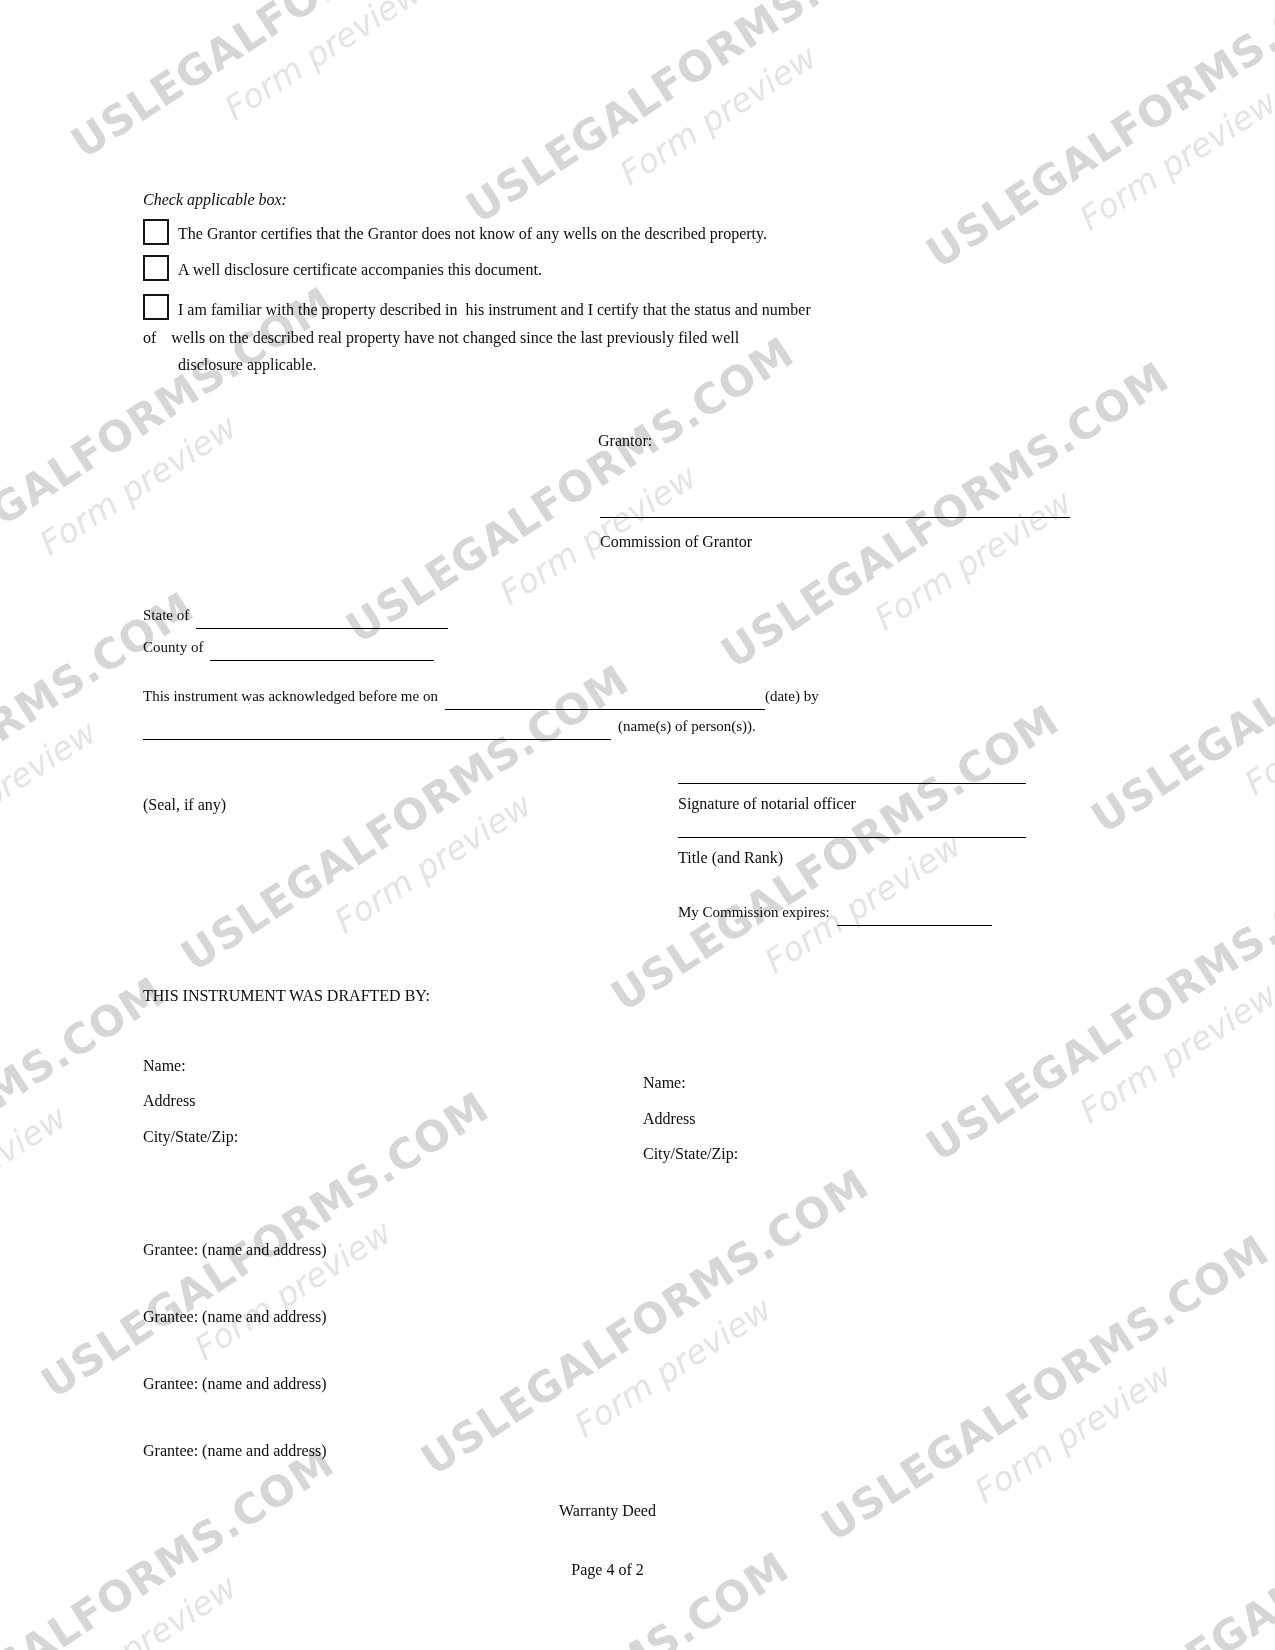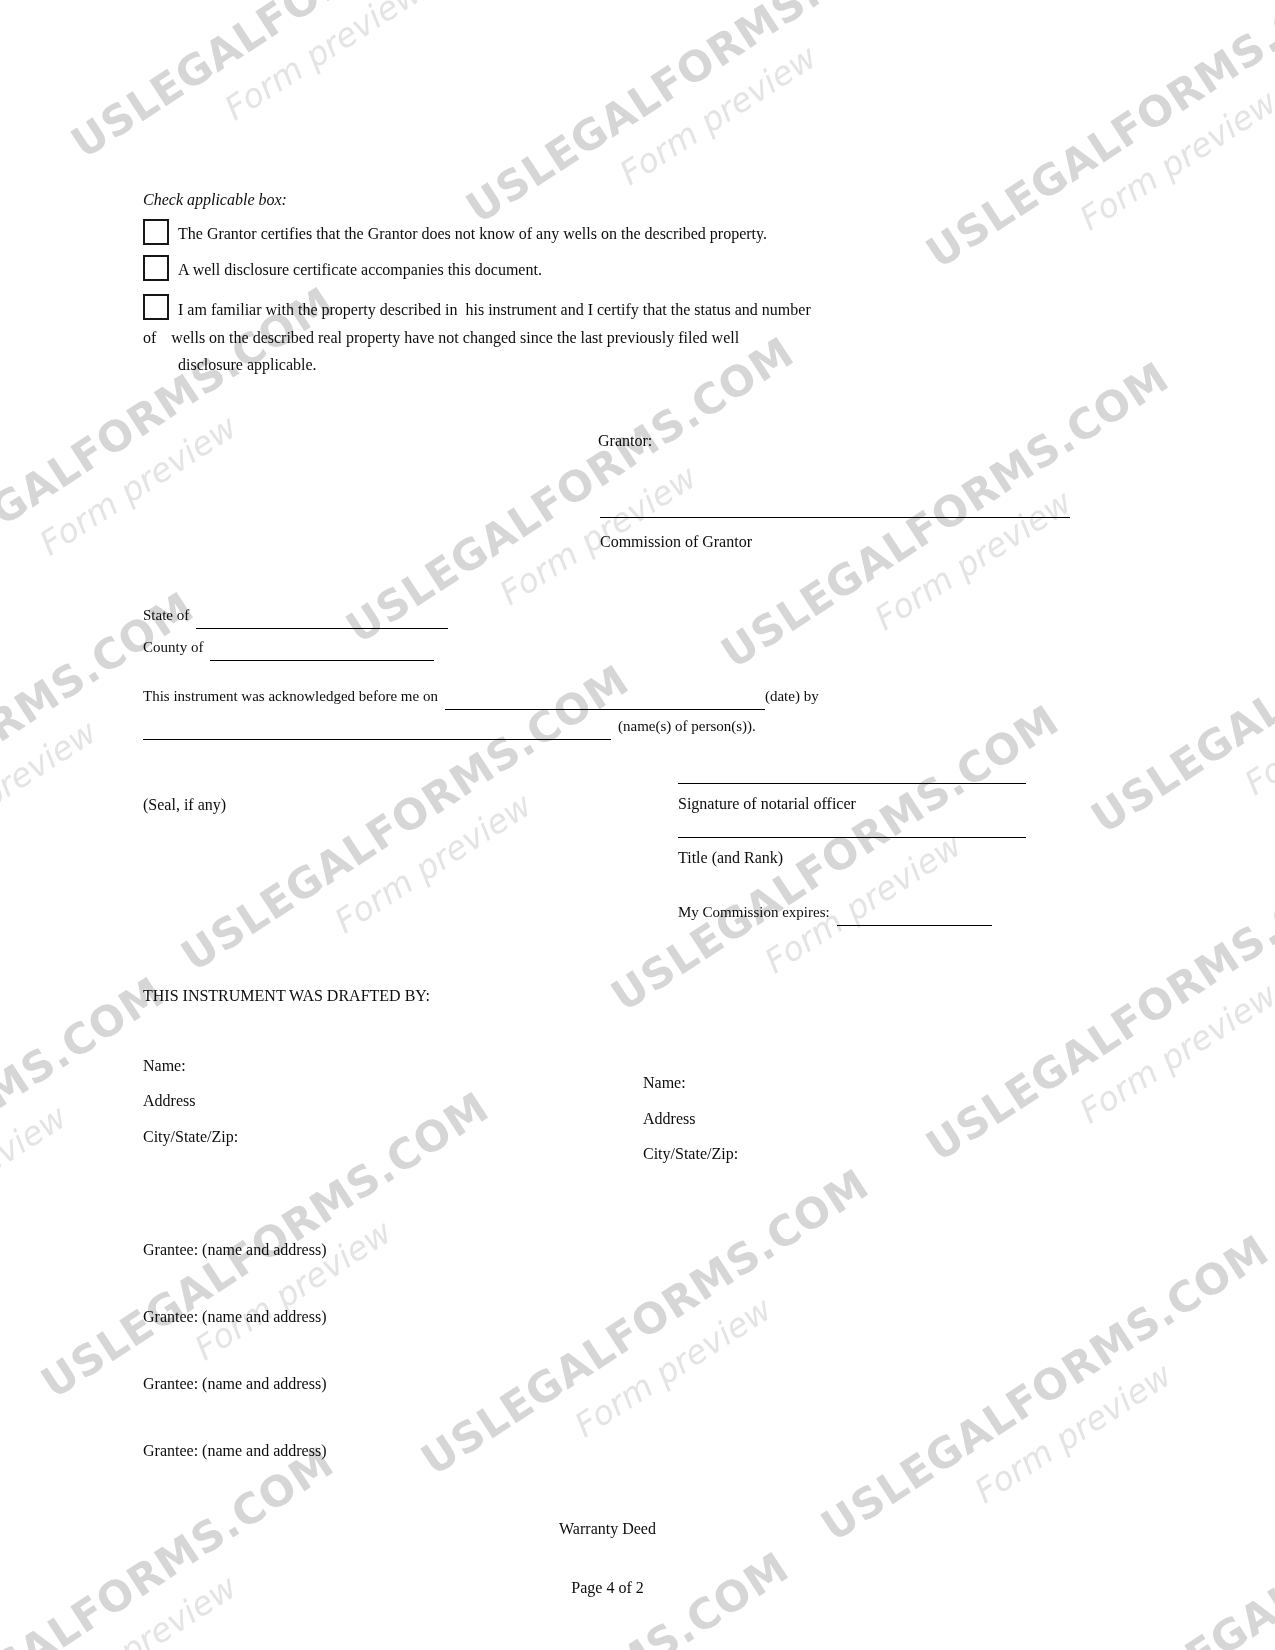--- a/index.html
+++ b/index.html
@@ -10,21 +10,21 @@
             font-size:42px;letter-spacing:1px;white-space:nowrap;user-select:none;}
   .wm-preview{position:absolute;font-family:"DejaVu Sans",sans-serif;font-style:italic;
               font-size:33px;white-space:nowrap;user-select:none;}
   .content{position:absolute;inset:0;z-index:1;}
   .t{position:absolute;font-size:16px;line-height:25px;white-space:pre;}
   .row{position:absolute;display:flex;align-items:center;font-size:15px;line-height:25px;white-space:pre;}
   .uline{display:inline-block;border-bottom:1.6px solid #000;height:27px;}
   .cb{position:absolute;width:22px;height:22px;border:2px solid #161616;background:#fff;}
   .hline{position:absolute;border-top:1.8px solid #000;height:0;}
   .italic{font-style:italic;}
-  .center{text-align:center;margin-top:18px;}
+  .center{text-align:center;}
   .hblock{position:absolute;font-size:21.5px;line-height:31px;white-space:pre;}
 </style>
 </head>
 <body>
 
 <div class="page">
   <div class="wm-layer" id="wm-layer">
       <div class="wm-brand" style="left: 295px; top: 5px; color: rgb(214, 214, 214); transform: translate(-50%, -50%) rotate(-33deg);">USLEGALFORMS.COM</div>
       <div class="wm-preview" style="left: 323px; top: 50px; color: rgb(228, 228, 228); transform: translate(-50%, -50%) rotate(-33deg);">Form preview</div>
       <div class="wm-brand" style="left: 690px; top: 70px; color: rgb(214, 214, 214); transform: translate(-50%, -50%) rotate(-33deg);">USLEGALFORMS.COM</div>

